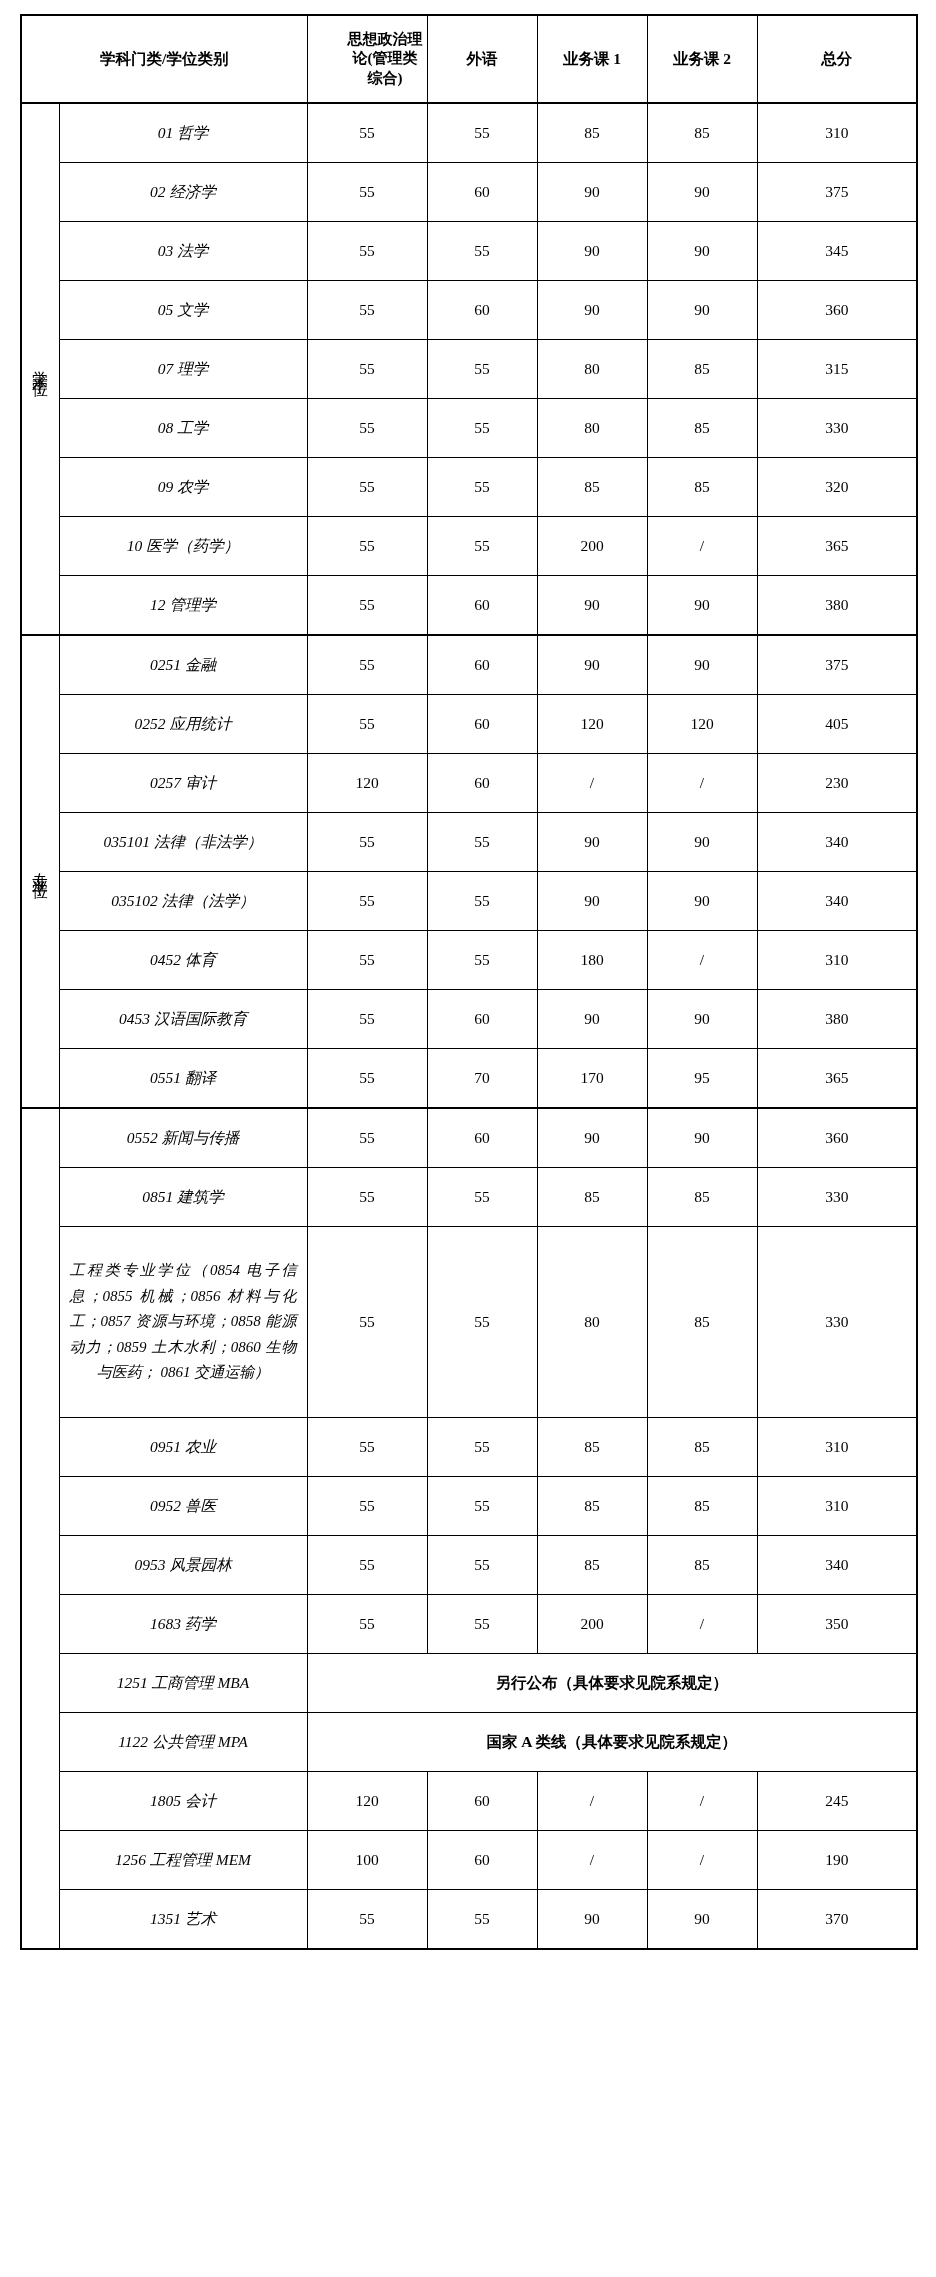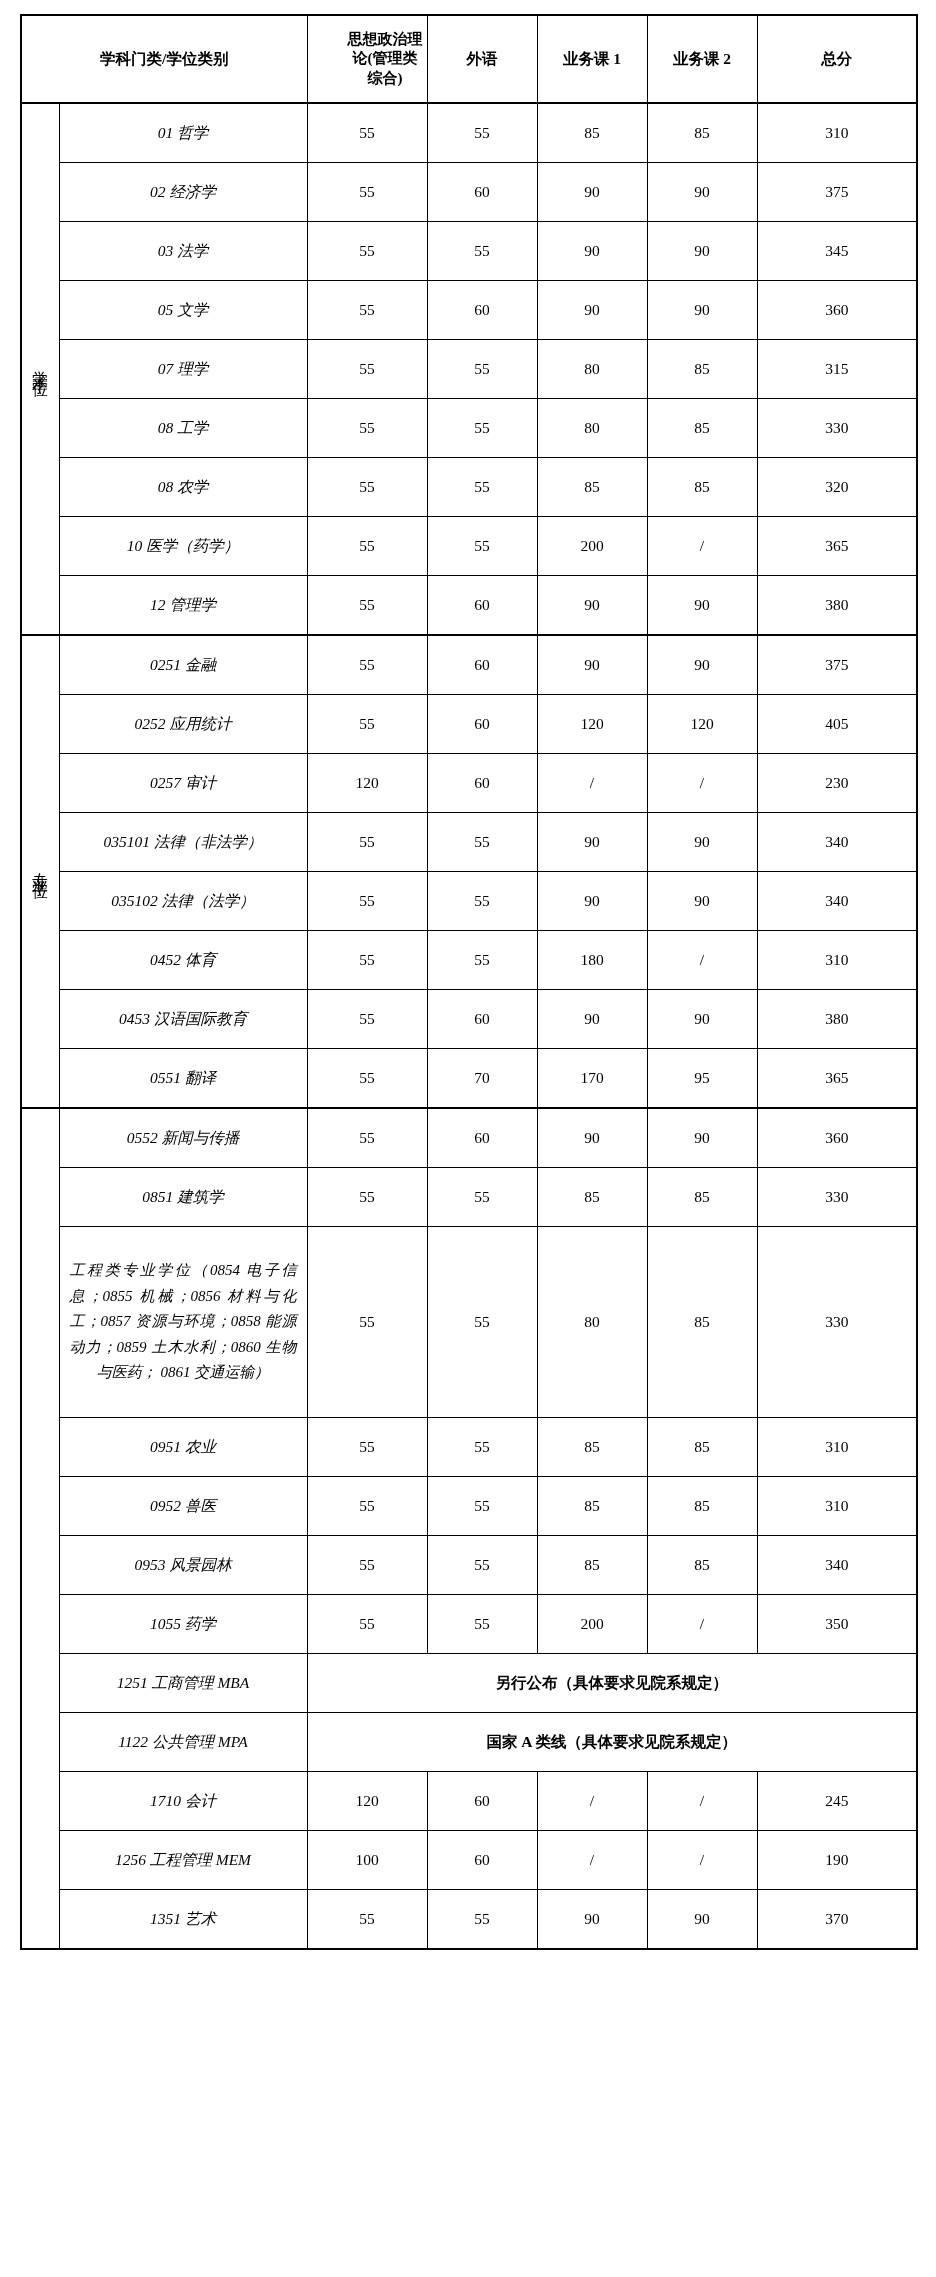--- a/index.html
+++ b/index.html
@@ -164,21 +164,21 @@
         </tr>
         <tr>
           <td class="major-cell row-std">08 工学</td>
           <td class="num-cell row-std">55</td>
           <td class="num-cell row-std">55</td>
           <td class="num-cell row-std">80</td>
           <td class="num-cell row-std">85</td>
           <td class="num-cell row-std">330</td>
         </tr>
         <tr>
-          <td class="major-cell row-std">08 农学</td>
+          <td class="major-cell row-std">09 农学</td>
           <td class="num-cell row-std">55</td>
           <td class="num-cell row-std">55</td>
           <td class="num-cell row-std">85</td>
           <td class="num-cell row-std">85</td>
           <td class="num-cell row-std">320</td>
         </tr>
         <tr>
           <td class="major-cell row-std">10 医学（药学）</td>
           <td class="num-cell row-std">55</td>
           <td class="num-cell row-std">55</td>
@@ -302,37 +302,37 @@
         </tr>
         <tr>
           <td class="major-cell row-std">0953 风景园林</td>
           <td class="num-cell row-std">55</td>
           <td class="num-cell row-std">55</td>
           <td class="num-cell row-std">85</td>
           <td class="num-cell row-std">85</td>
           <td class="num-cell row-std">340</td>
         </tr>
         <tr>
-          <td class="major-cell row-std">1055 药学</td>
+          <td class="major-cell row-std">1683 药学</td>
           <td class="num-cell row-std">55</td>
           <td class="num-cell row-std">55</td>
           <td class="num-cell row-std">200</td>
           <td class="num-cell row-std">/</td>
           <td class="num-cell row-std">350</td>
         </tr>
         <tr>
           <td class="major-cell row-std">1251 工商管理 MBA</td>
           <td colspan="5" class="merged-note row-std">另行公布（具体要求见院系规定）</td>
         </tr>
         <tr>
           <td class="major-cell row-std">1122 公共管理 MPA</td>
           <td colspan="5" class="merged-note row-std">国家 A 类线（具体要求见院系规定）</td>
         </tr>
         <tr>
-          <td class="major-cell row-std">1710 会计</td>
+          <td class="major-cell row-std">1805 会计</td>
           <td class="num-cell row-std">120</td>
           <td class="num-cell row-std">60</td>
           <td class="num-cell row-std">/</td>
           <td class="num-cell row-std">/</td>
           <td class="num-cell row-std">245</td>
         </tr>
         <tr>
           <td class="major-cell row-std">1256 工程管理 MEM</td>
           <td class="num-cell row-std">100</td>
           <td class="num-cell row-std">60</td>

